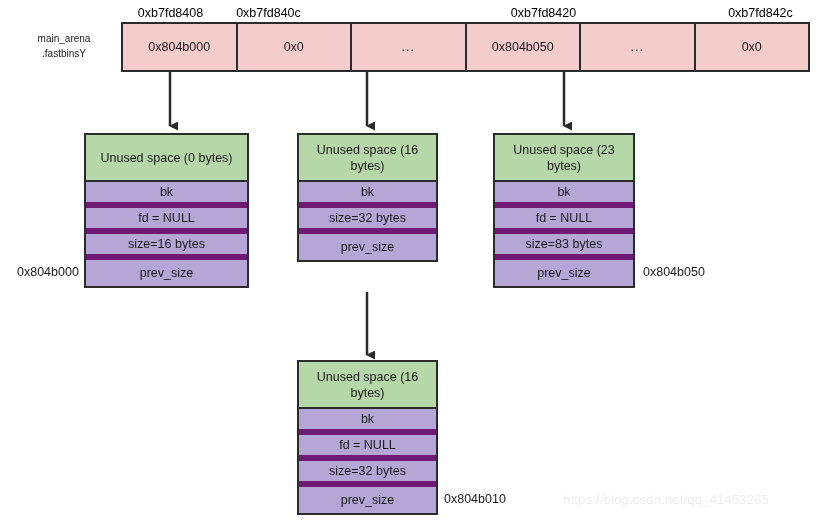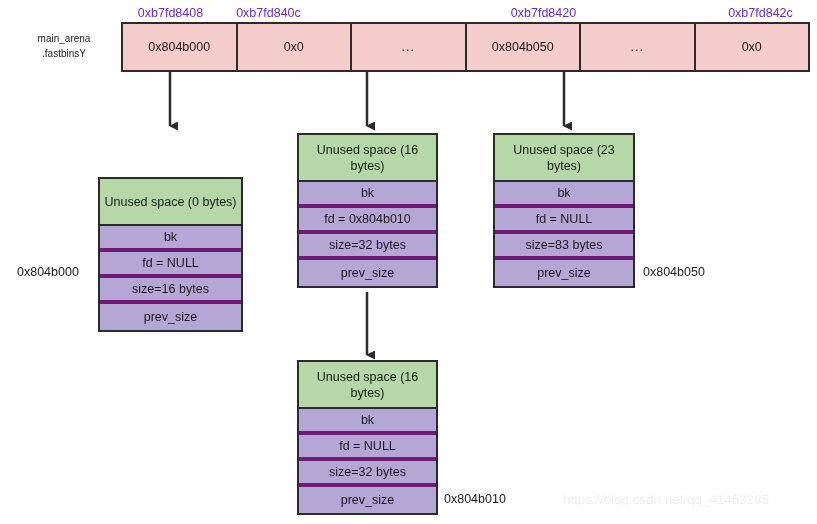--- a/index.html
+++ b/index.html
@@ -19,21 +19,21 @@
     position: absolute;
     left: 0; top: 0;
     width: 817px;
     height: 524px;
   }
 
   
   .addr-label {
     position: absolute;
     font-size: 12.5px;
-    color: #6d28d9;
+    color: #000000;
     white-space: nowrap;
     text-align: center;
     line-height: 14px;
   }
 
   
   #fastbins-array {
     position: absolute;
     left: 121px;
     top: 22px;
@@ -87,21 +87,21 @@
     align-items: center;
     justify-content: center;
     text-align: center;
     font-size: 12.5px;
     line-height: 16px;
     padding: 0 4px;
     color: #1a1a1a;
   }
   .chunk-row {
     background: #b4a7d6;
-    border-bottom: 4px solid #701a75;
+    border-bottom: 6px solid #701a75;
     box-sizing: border-box;
     height: 26px;
     display: flex;
     align-items: center;
     justify-content: center;
     font-size: 12.5px;
     color: #1a1a1a;
     white-space: nowrap;
   }
   .chunk-row:last-child { border-bottom: none; }
@@ -163,33 +163,32 @@
       <marker id="ah" markerWidth="9" markerHeight="9" refX="4.5" refY="8" orient="auto" markerUnits="userSpaceOnUse">
         <path d="M0,0 L9,0 L4.5,9 Z" fill="#2b2b2b"></path>
       </marker>
     </defs>
     <line x1="170" y1="72" x2="170" y2="126" stroke="#2b2b2b" stroke-width="2.5" marker-end="url(#ah)"></line>
     <line x1="367" y1="72" x2="367" y2="126" stroke="#2b2b2b" stroke-width="2.5" marker-end="url(#ah)"></line>
     <line x1="564" y1="72" x2="564" y2="126" stroke="#2b2b2b" stroke-width="2.5" marker-end="url(#ah)"></line>
     <line x1="367" y1="292" x2="367" y2="355" stroke="#2b2b2b" stroke-width="2.5" marker-end="url(#ah)"></line>
   </svg>
 
-  <div class="chunk" style="left:98px; top:133px; width:145px;margin-top:44px;">
+  <div class="chunk" style="left:84px; top:133px; width:165px;">
     <div class="chunk-head">Unused space (0 bytes)</div>
     <div class="chunk-row">bk</div>
     <div class="chunk-row">fd = NULL</div>
     <div class="chunk-row">size=16 bytes</div>
     <div class="chunk-row">prev_size</div>
   </div>
   <div class="chunk-addr" style="left:17px; top:265px;">0x804b000</div>
 
   <div class="chunk" style="left:297px; top:133px; width:141px;">
     <div class="chunk-head">Unused space (16 bytes)</div>
     <div class="chunk-row">bk</div>
-    <div class="chunk-row">fd = 0x804b010</div>
     <div class="chunk-row">size=32 bytes</div>
     <div class="chunk-row">prev_size</div>
   </div>
 
   <div class="chunk" style="left:493px; top:133px; width:142px;">
     <div class="chunk-head">Unused space (23 bytes)</div>
     <div class="chunk-row">bk</div>
     <div class="chunk-row">fd = NULL</div>
     <div class="chunk-row">size=83 bytes</div>
     <div class="chunk-row">prev_size</div>

